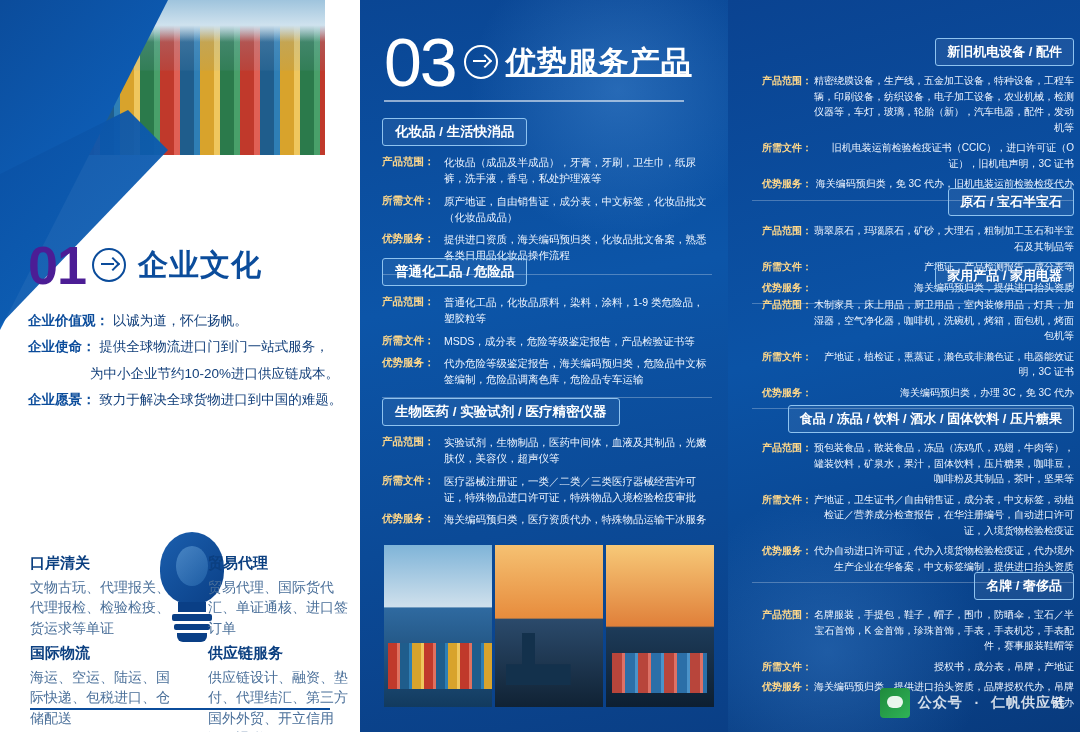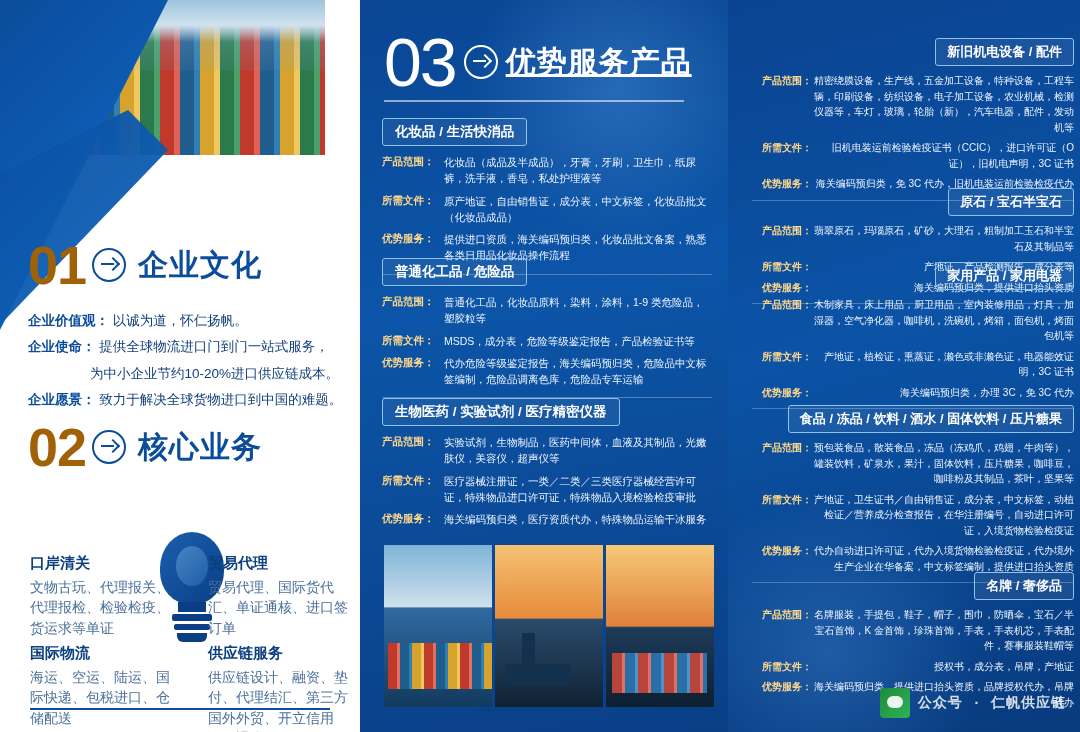--- a/index.html
+++ b/index.html
@@ -18,21 +18,21 @@
     background:linear-gradient(180deg,#9fc4dd 0%,#cfe2ee 60%,rgba(207,226,238,0) 100%);}
   .blue-wedge{position:absolute;left:0;top:0;width:360px;height:360px;
     background:linear-gradient(135deg,#0b4c9b 0%,#0e62bd 45%,#1b7fd4 100%);
     clip-path:polygon(0 0,168px 0,0 330px);}
   .blue-wedge2{position:absolute;left:0;top:110px;width:300px;height:300px;
     background:linear-gradient(135deg,#0a4fa3 0%,#1272c9 100%);
     clip-path:polygon(0 64px,128px 0,168px 40px,0 215px);opacity:.95;}
 
   .lp-content{position:absolute;left:28px;top:238px;width:320px;}
   .sect-num{display:flex;align-items:center;gap:6px;}
-  .big-num{font-size:54px;font-weight:bold;color:#a16207;letter-spacing:-1px;line-height:1;}
+  .big-num{font-size:54px;font-weight:bold;color:#4c1d95;letter-spacing:-1px;line-height:1;}
   .arrow-circle{width:30px;height:30px;border:2px solid #0b4c9b;border-radius:50%;position:relative;flex:0 0 auto;}
   .arrow-circle:before{content:"";position:absolute;left:7px;top:13px;width:13px;height:2px;background:#0b4c9b;}
   .arrow-circle:after{content:"";position:absolute;left:14px;top:9px;width:8px;height:8px;border-top:2px solid #0b4c9b;border-right:2px solid #0b4c9b;transform:rotate(45deg);}
   .sect-title{font-size:30px;font-weight:bold;color:#0b4c9b;margin-left:6px;letter-spacing:1px;}
 
   .kv-block{margin-top:16px;}
   .kv-row{font-size:13.5px;color:#123f7a;line-height:1.95;}
   .kv-key{color:#0b4c9b;font-weight:bold;}
   .kv-indent{display:block;padding-left:62px;}
 
@@ -137,27 +137,20 @@
         <div class="kv-row">
           <span class="kv-indent">为中小企业节约10-20%进口供应链成本。</span>
         </div>
         <div class="kv-row">
           <span class="kv-key">企业愿景：</span>
           <span>致力于解决全球货物进口到中国的难题。</span>
         </div>
       </div>
     </div>
 
-    <div class="lp-sect2">
-      <div class="sect-num">
-        <span class="big-num">02</span>
-        <span class="arrow-circle"></span>
-        <span class="sect-title">核心业务</span>
-      </div>
-    </div>
 
     <div class="biz-wrap">
       <div class="bulb">
         <div class="bulb-top"></div>
           <div class="bulb-neck"></div>
         <div class="bulb-base"></div>
           <div class="bulb-base2"></div>
           <div class="bulb-base3"></div>
       </div>
       <div class="biz-item biz-tl">

